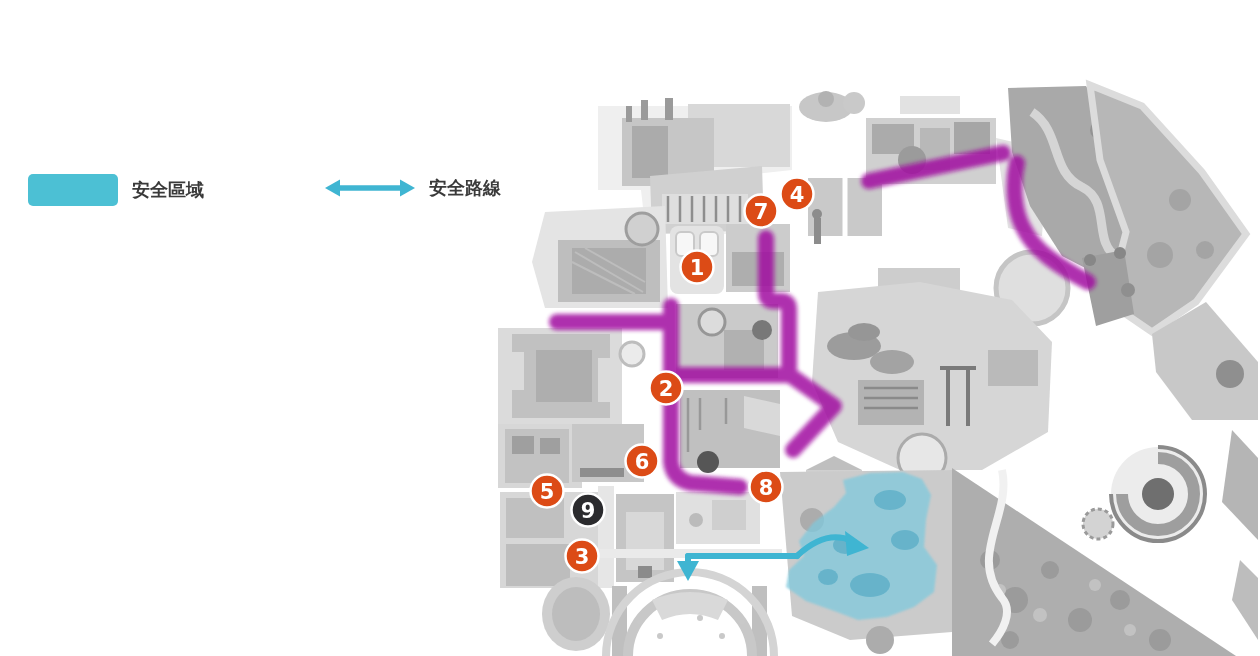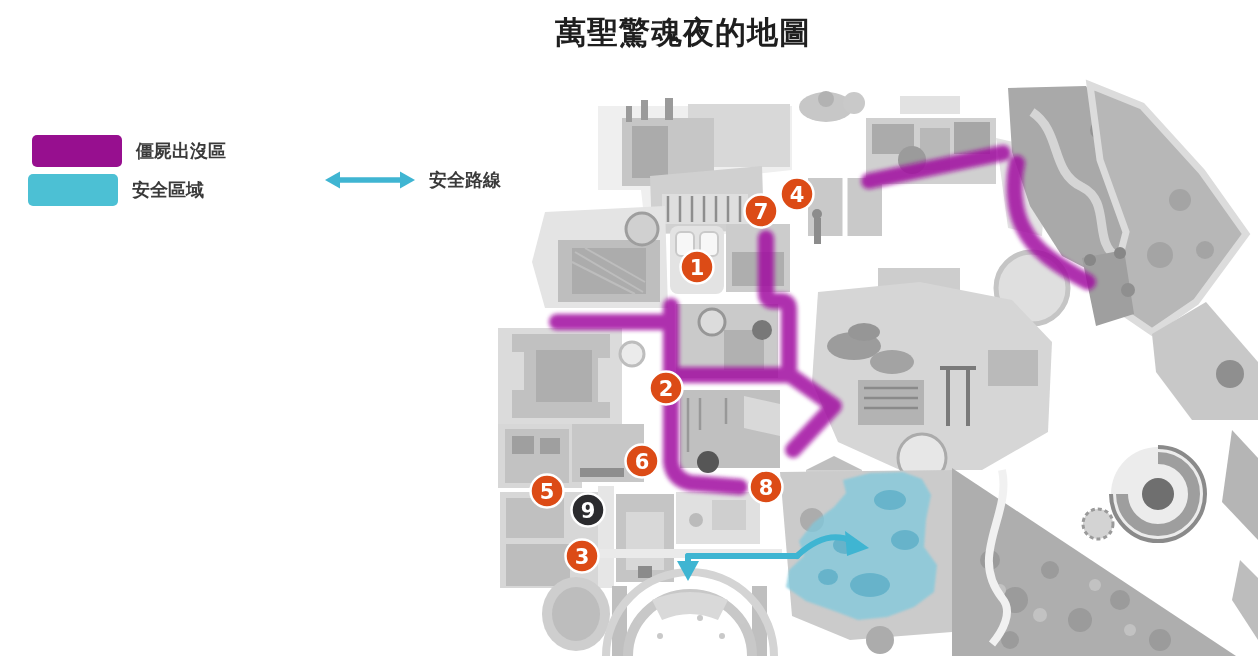--- a/index.html
+++ b/index.html
@@ -3,38 +3,33 @@
 <meta charset="utf-8">
 <style>
   html,body{margin:0;padding:0;background:#ffffff;}
   #canvas{position:relative;width:1260px;height:656px;background:#ffffff;overflow:hidden;
           font-family:"Liberation Sans","DejaVu Sans",sans-serif;}
   #map-title{position:absolute;top:12px;left:683px;transform:translateX(-50%);
              font-size:31px;font-weight:bold;color:#1e1e1e;letter-spacing:1px;white-space:nowrap;}
   .legend-item{position:absolute;display:flex;align-items:center;gap:14px;}
   #legend-zombie{left:32px;top:135px;}
   #legend-safe{left:28px;top:174px;}
-  #legend-route{left:325px;top:168px;}
+  #legend-route{left:325px;top:176px;}
   .swatch{display:inline-block;width:90px;height:32px;border-radius:5px;filter:blur(0.7px);}
   .legend-label{font-size:18px;font-weight:bold;color:#3a3a3a;white-space:nowrap;}
   #map-svg{position:absolute;left:0;top:0;width:1260px;height:656px;}
   #marker-layer text{font-family:"DejaVu Sans","Liberation Sans",sans-serif;
                      font-weight:bold;font-size:21px;fill:#ffffff;}
 </style>
 </head>
 <body>
 
 <div id="canvas">
 
-  <div id="map-title">萬聖驚魂夜的地圖</div>
-
-  <div class="legend-item" id="legend-zombie">
-    <span class="swatch" style="background: rgb(151, 15, 143);"></span>
-    <span class="legend-label">僵屍出沒區</span>
-  </div>
+
 
   <div class="legend-item" id="legend-safe">
     <span class="swatch" style="background: rgb(76, 192, 212);"></span>
     <span class="legend-label">安全區域</span>
   </div>
 
   <div class="legend-item" id="legend-route">
     <svg width="90" height="24" viewBox="0 0 90 24">
       <line x1="12" y1="12" x2="78" y2="12" stroke-width="5.5" stroke="#3FB5D2"></line>
       <polygon points="0,12 15,3.5 15,20.5" fill="#3FB5D2"></polygon>

